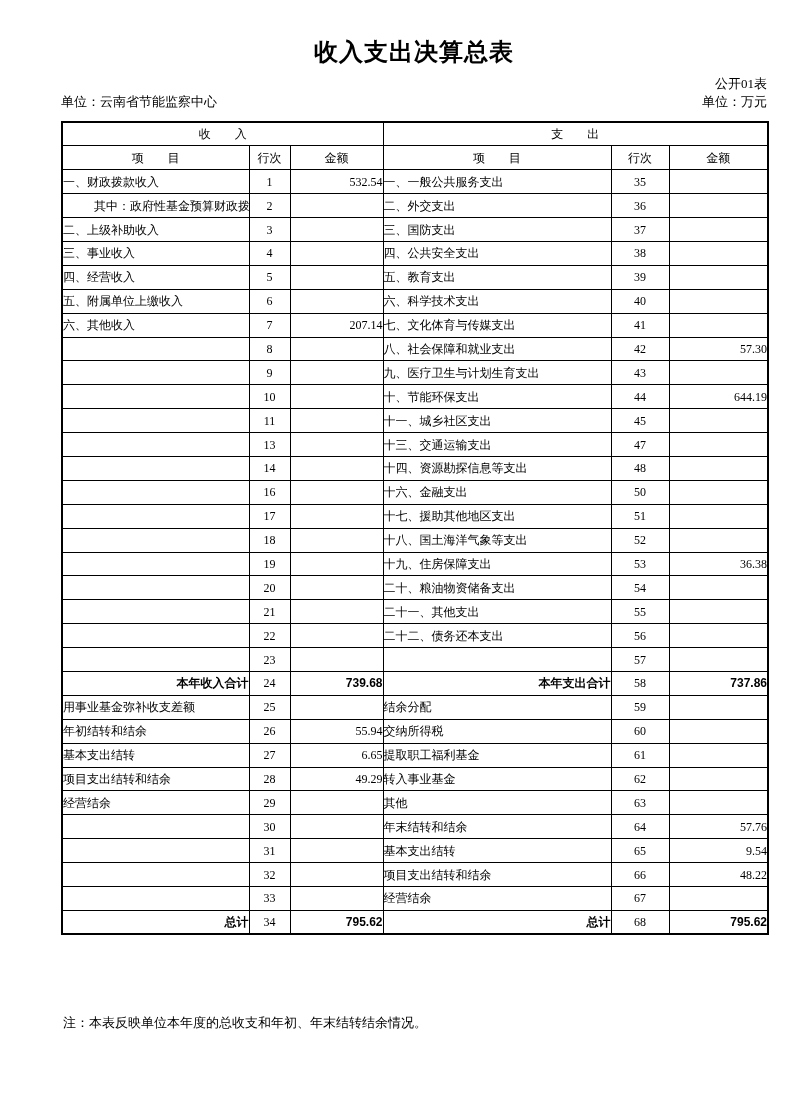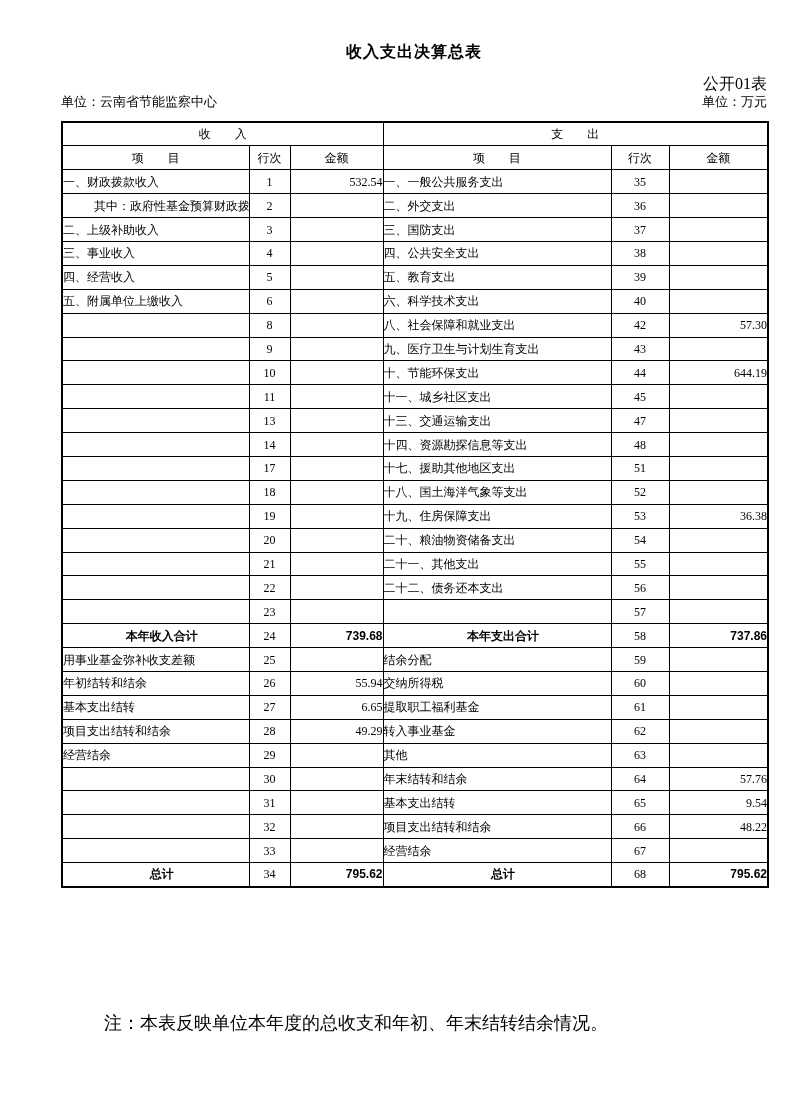--- a/index.html
+++ b/index.html
@@ -4,25 +4,25 @@
 <style>
   html,body{margin:0;padding:0;}
   body{
     width:794px;height:1108px;background:#ffffff;color:#000;
     font-family:"Liberation Serif","DejaVu Serif",serif;
     position:relative;overflow:hidden;
   }
   .page{position:absolute;inset:0;}
   .title{
     position:absolute;left:61px;width:706px;top:37px;
-    text-align:center;font-size:16px;font-weight:bold;
+    text-align:center;font-size:24px;font-weight:bold;
     font-family:"Liberation Sans","DejaVu Sans",sans-serif;
     letter-spacing:1px;line-height:30px;
   }
-  .doc-code{position:absolute;right:27px;top:76px;font-size:16px;line-height:16px;}
+  .doc-code{position:absolute;right:27px;top:76px;font-size:13px;line-height:16px;}
   .units{
     position:absolute;left:61px;right:27px;top:94px;
     display:flex;justify-content:space-between;font-size:13px;line-height:16px;
   }
   table.main{
     position:absolute;left:61px;top:121px;width:706px;
     border-collapse:collapse;table-layout:fixed;
     border:2px solid #000;
   }
   table.main td{
@@ -35,22 +35,22 @@
   td.hdr{text-align:center;font-size:13px;margin-left:32px;}
   .lbl{text-align:left;padding-left:5px;}
   .lbl.indent1{padding-left:31px;}
   .lbl.indent2{}
   .rownum{text-align:center;}
   .amount{text-align:right;padding-right:4px;}
   td.total{
     font-weight:bold;
     font-family:"Liberation Sans","DejaVu Sans",sans-serif;
   }
-  td.lbl.total{text-align:center;padding-left:12px;}
-  .note{position:absolute;left:63px;top:1015px;font-size:18px;line-height:16px;margin-left:41px;}
+  td.lbl.total{text-align:right;padding-left:12px;}
+  .note{position:absolute;left:63px;top:1015px;font-size:13px;line-height:16px;}
 </style>
 </head>
 <body>
 
 <div class="page">
 
   <div class="title">收入支出决算总表</div>
 
   <div class="doc-code">公开01表</div>
 
@@ -125,20 +125,28 @@
         </tr>
         <tr>
           <td class="lbl">五、附属单位上缴收入</td>
           <td class="rownum">6</td>
           <td class="amount"></td>
           <td class="lbl mid">六、科学技术支出</td>
           <td class="rownum">40</td>
           <td class="amount"></td>
         </tr>
         <tr>
+          <td class="lbl">六、其他收入</td>
+          <td class="rownum">7</td>
+          <td class="amount">207.14</td>
+          <td class="lbl mid">七、文化体育与传媒支出</td>
+          <td class="rownum">41</td>
+          <td class="amount"></td>
+        </tr>
+        <tr>
           <td class="lbl"></td>
           <td class="rownum">8</td>
           <td class="amount"></td>
           <td class="lbl mid">八、社会保障和就业支出</td>
           <td class="rownum">42</td>
           <td class="amount">57.30</td>
         </tr>
         <tr>
           <td class="lbl"></td>
           <td class="rownum">9</td>
@@ -170,20 +178,28 @@
           <td class="lbl mid">十三、交通运输支出</td>
           <td class="rownum">47</td>
           <td class="amount"></td>
         </tr>
         <tr>
           <td class="lbl"></td>
           <td class="rownum">14</td>
           <td class="amount"></td>
           <td class="lbl mid">十四、资源勘探信息等支出</td>
           <td class="rownum">48</td>
+          <td class="amount"></td>
+        </tr>
+        <tr>
+          <td class="lbl"></td>
+          <td class="rownum">16</td>
+          <td class="amount"></td>
+          <td class="lbl mid">十六、金融支出</td>
+          <td class="rownum">50</td>
           <td class="amount"></td>
         </tr>
         <tr>
           <td class="lbl"></td>
           <td class="rownum">17</td>
           <td class="amount"></td>
           <td class="lbl mid">十七、援助其他地区支出</td>
           <td class="rownum">51</td>
           <td class="amount"></td>
         </tr>

